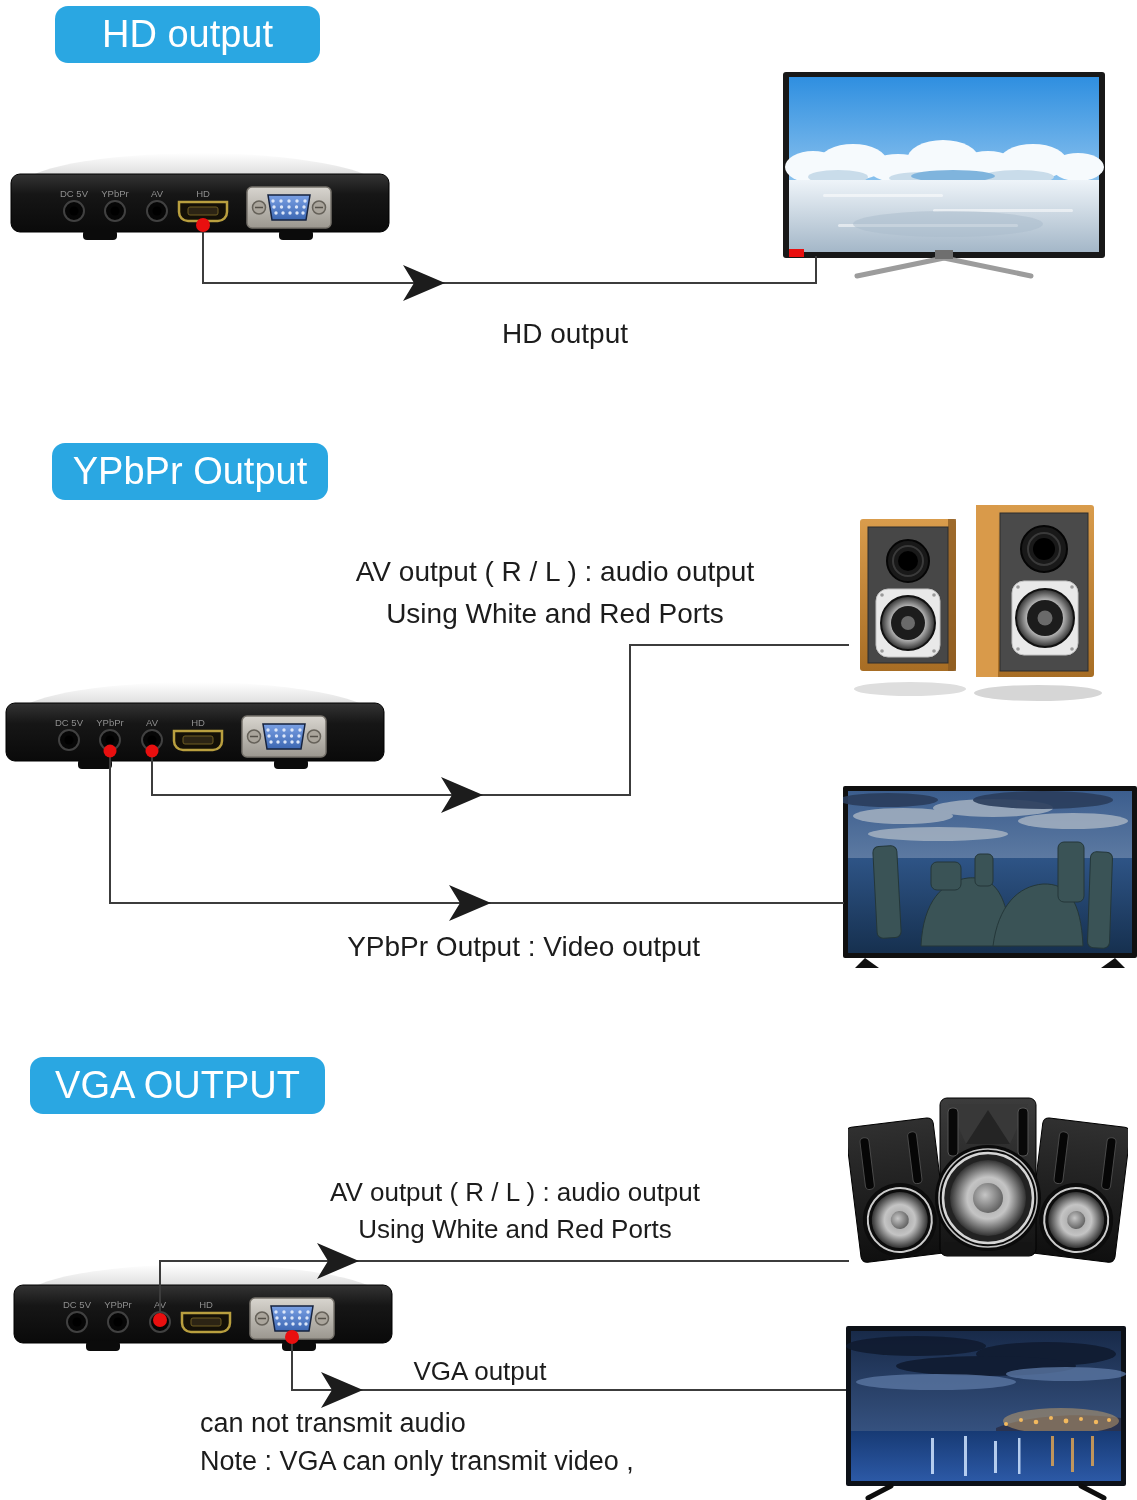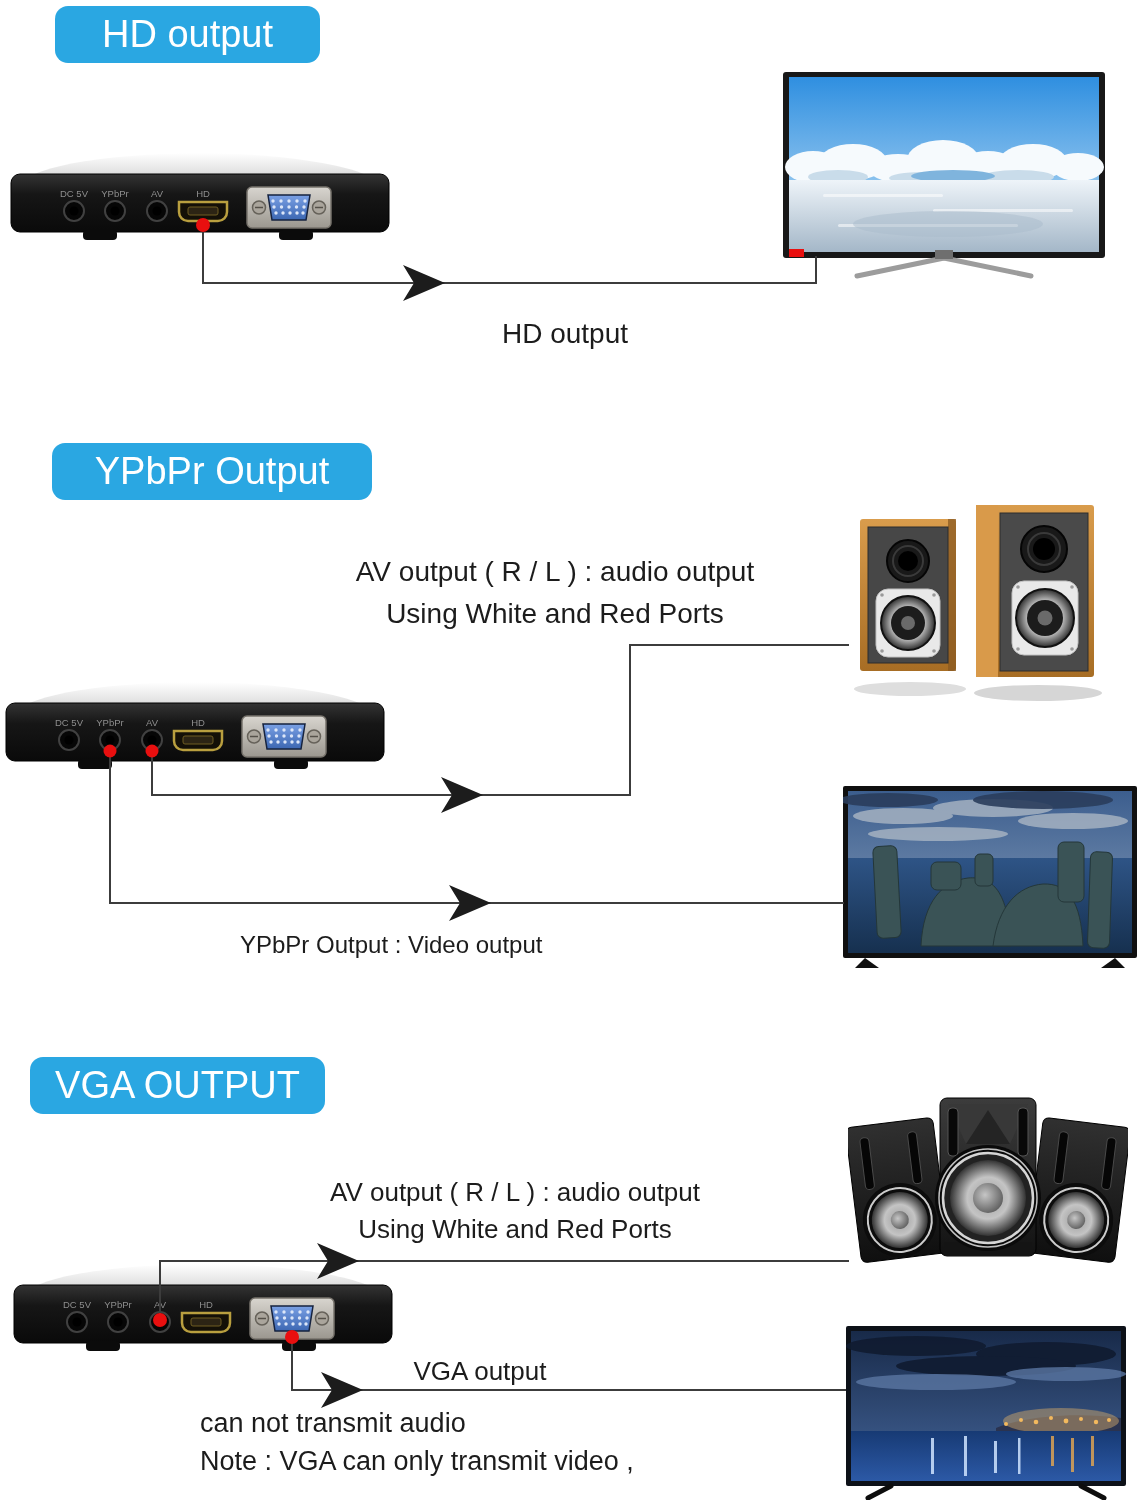--- a/index.html
+++ b/index.html
@@ -1,26 +1,26 @@
 <!DOCTYPE html>
 <html><head>
 <meta charset="utf-8">
 <style>
   html,body{margin:0;padding:0;background:#fff;}
   .canvas{position:relative;width:1137px;height:1500px;background:#ffffff;
           font-family:"Liberation Sans",sans-serif;overflow:hidden;}
   .badge{position:absolute;background:#2aa7e2;color:#ffffff;border-radius:13px;
          text-align:center;font-size:38px;line-height:57px;height:57px;}
   .b-hd{left:55px;top:6px;width:265px;}
-  .b-ypbpr{left:52px;top:443px;width:320px;}
+  .b-ypbpr{left:52px;top:443px;width:276px;}
   .b-vga{left:30px;top:1057px;width:295px;}
   .cap{position:absolute;color:#1c1c1c;}
   .cap-hd{left:455px;top:318px;width:220px;text-align:center;font-size:28px;}
   .cap-ypbpr-audio{left:300px;top:551px;width:510px;text-align:center;font-size:28px;line-height:42px;}
-  .cap-ypbpr-video{left:240px;top:931px;width:460px;text-align:left;font-size:24px;}
+  .cap-ypbpr-video{left:240px;top:931px;width:460px;text-align:right;font-size:28px;}
   .cap-vga-audio{left:290px;top:1174px;width:450px;text-align:center;font-size:26px;line-height:37px;}
   .cap-vga-out{left:350px;top:1356px;width:260px;text-align:center;font-size:26px;}
   .cap-vga-note{left:200px;top:1404px;width:500px;font-size:27px;line-height:38px;}
   svg.place{position:absolute;display:block;}
   .dev{width:390px;height:92px;}
   .dev-1{left:5px;top:152px;}
   .dev-2{left:0px;top:681px;}
   .dev-3{left:8px;top:1263px;}
   .tv1{left:783px;top:72px;width:322px;height:208px;}
   .spk2{left:848px;top:497px;width:268px;height:205px;}

